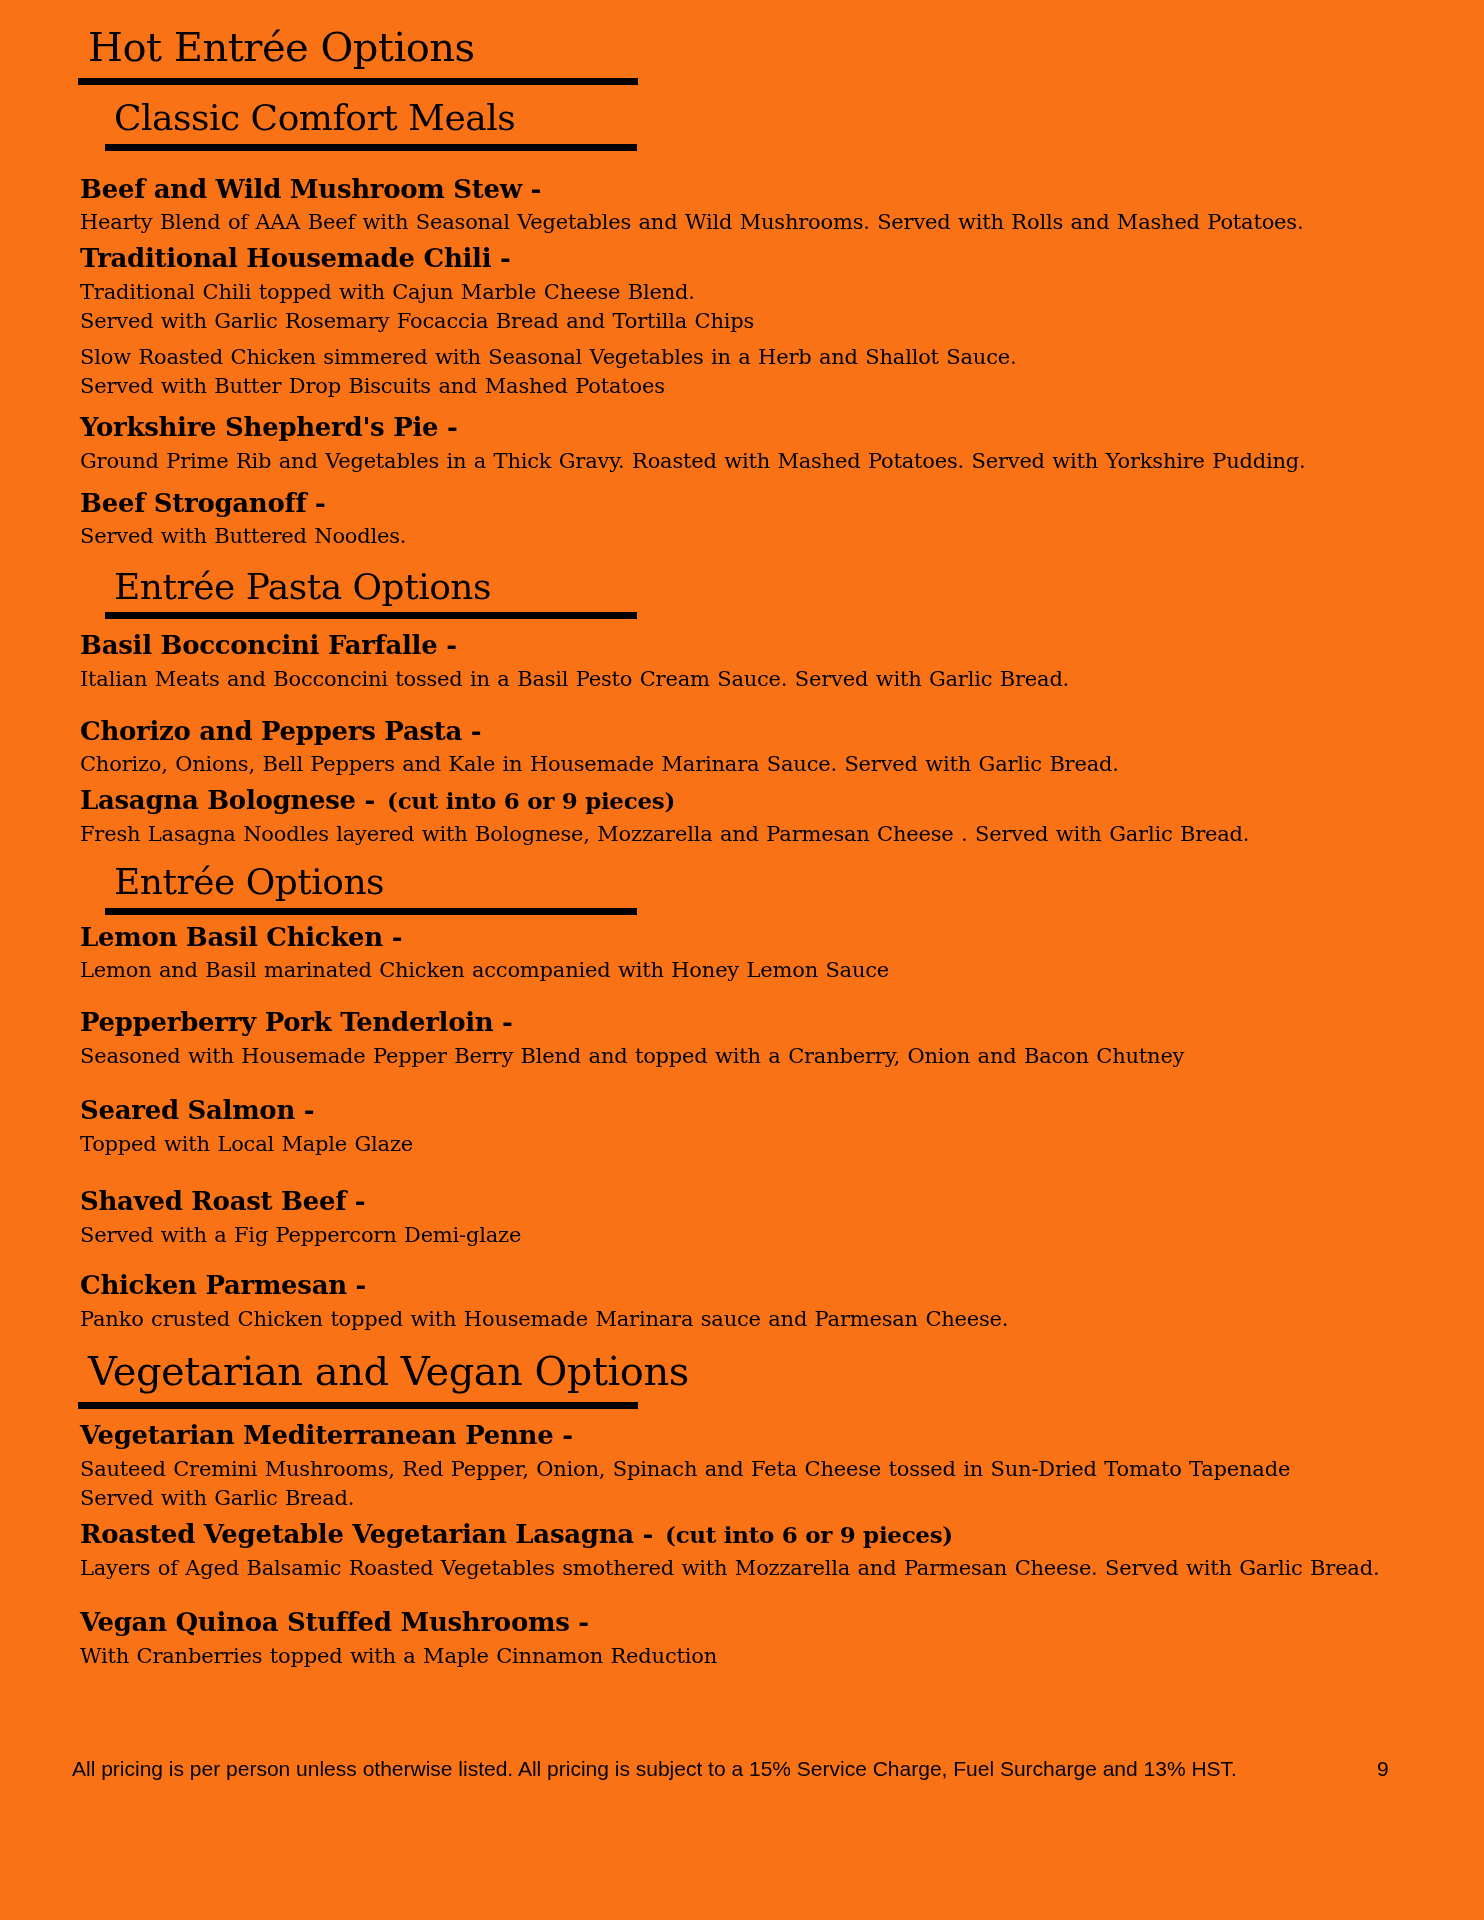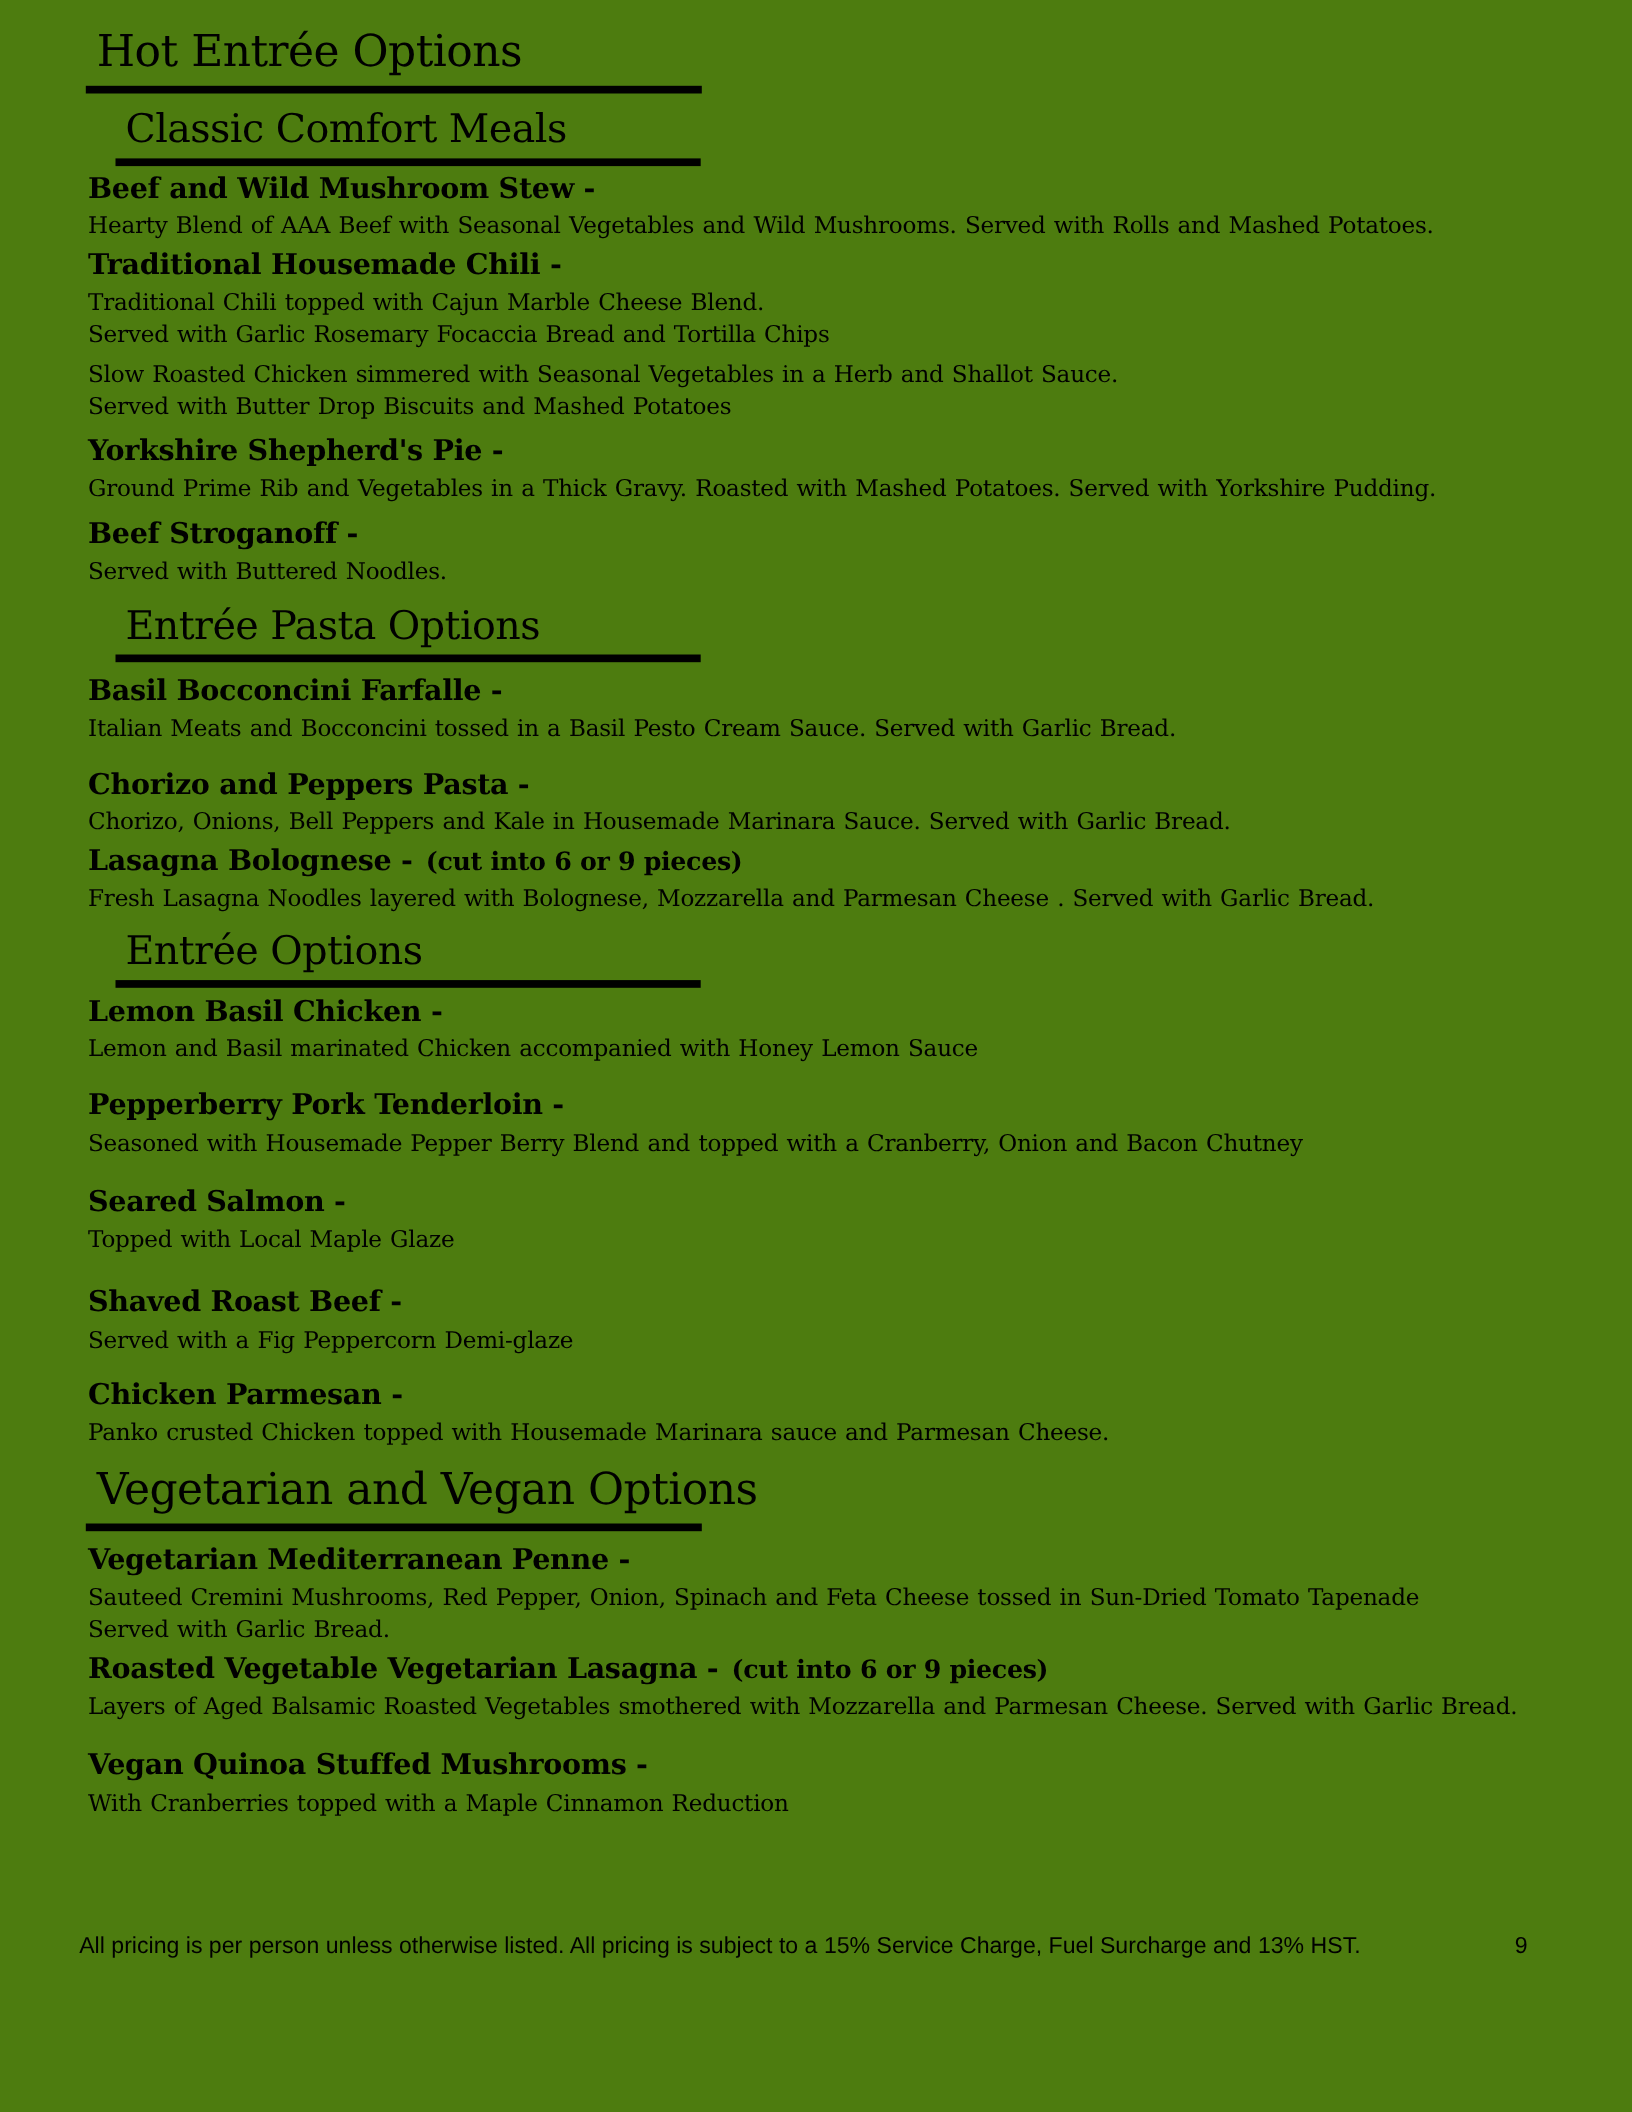--- a/index.html
+++ b/index.html
@@ -5,21 +5,21 @@
   * { box-sizing: border-box; }
   html, body { margin: 0; padding: 0; }
   body {
     width: 1484px; height: 1920px;
     background: #ffffff; color: #000000;
     font-family: "DejaVu Serif", serif;
   }
   .page {
     position: relative;
     width: 1484px; height: 1920px;
-    background: #4d7c0f;
+    background: #f97316;
     overflow: hidden;
   }
   .content { padding: 24px 28px 0 78px; }
 
   .h-main {
     font-size: 40px; font-weight: 400;
     line-height: 1.18; margin: 0 0 0 10px;
     letter-spacing: -0.5px;
   }
   .h-sub {
@@ -39,21 +39,21 @@
   }
   .item-note { font-size: 23px; margin-left: 12px; }
   .item-desc {
     font-size: 21px; font-weight: 400;
     line-height: 1.4; margin: 4px 0 0 2px;
     word-spacing: 1px; letter-spacing: -0.2px;
   }
   .item-desc + .item-desc { margin-top: 0; }
 
   .g8  { margin-top: 8px; }
-  .g10 { margin-top: 7px; }
+  .g10 { margin-top: 24px; }
   .g12 { margin-top: 12px; }
   .g14 { margin-top: 14px; }
   .g16 { margin-top: 12px; }
   .g18 { margin-top: 6px; }
   .g20 { margin-top: 20px; }
   .g22 { margin-top: 22px; }
   .g25 { margin-top: 25px; }
   .g28 { margin-top: 28px; }
 
   .footer {

